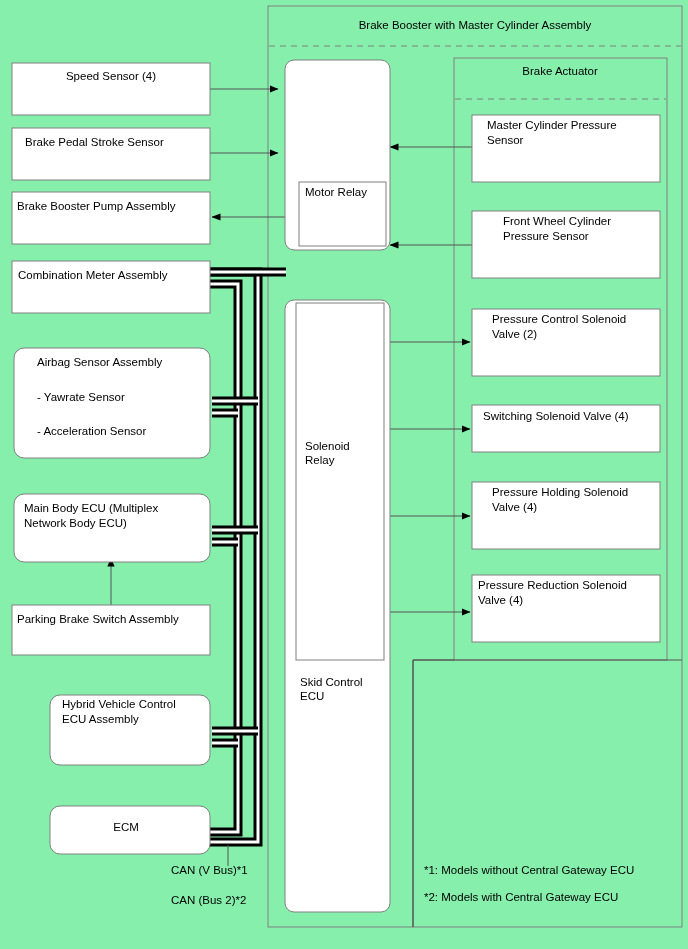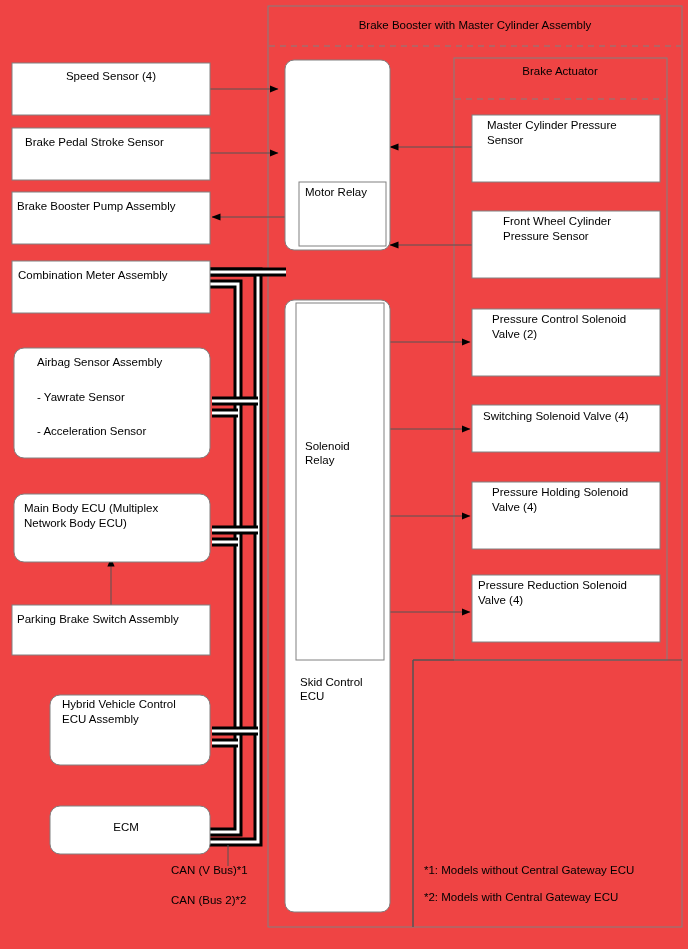--- a/index.html
+++ b/index.html
@@ -4,21 +4,21 @@
 <style>
   html, body {
     margin: 0;
     padding: 0;
     background: #ffffff;
   }
   #diagram-root {
     position: relative;
     width: 688px;
     height: 949px;
-    background: #ef4444;
+    background: #86efac;
     font-family: "Liberation Sans", sans-serif;
   }
   svg.layer {
     position: absolute;
     top: 0;
     left: 0;
     width: 688px;
     height: 949px;
   }
   text {

